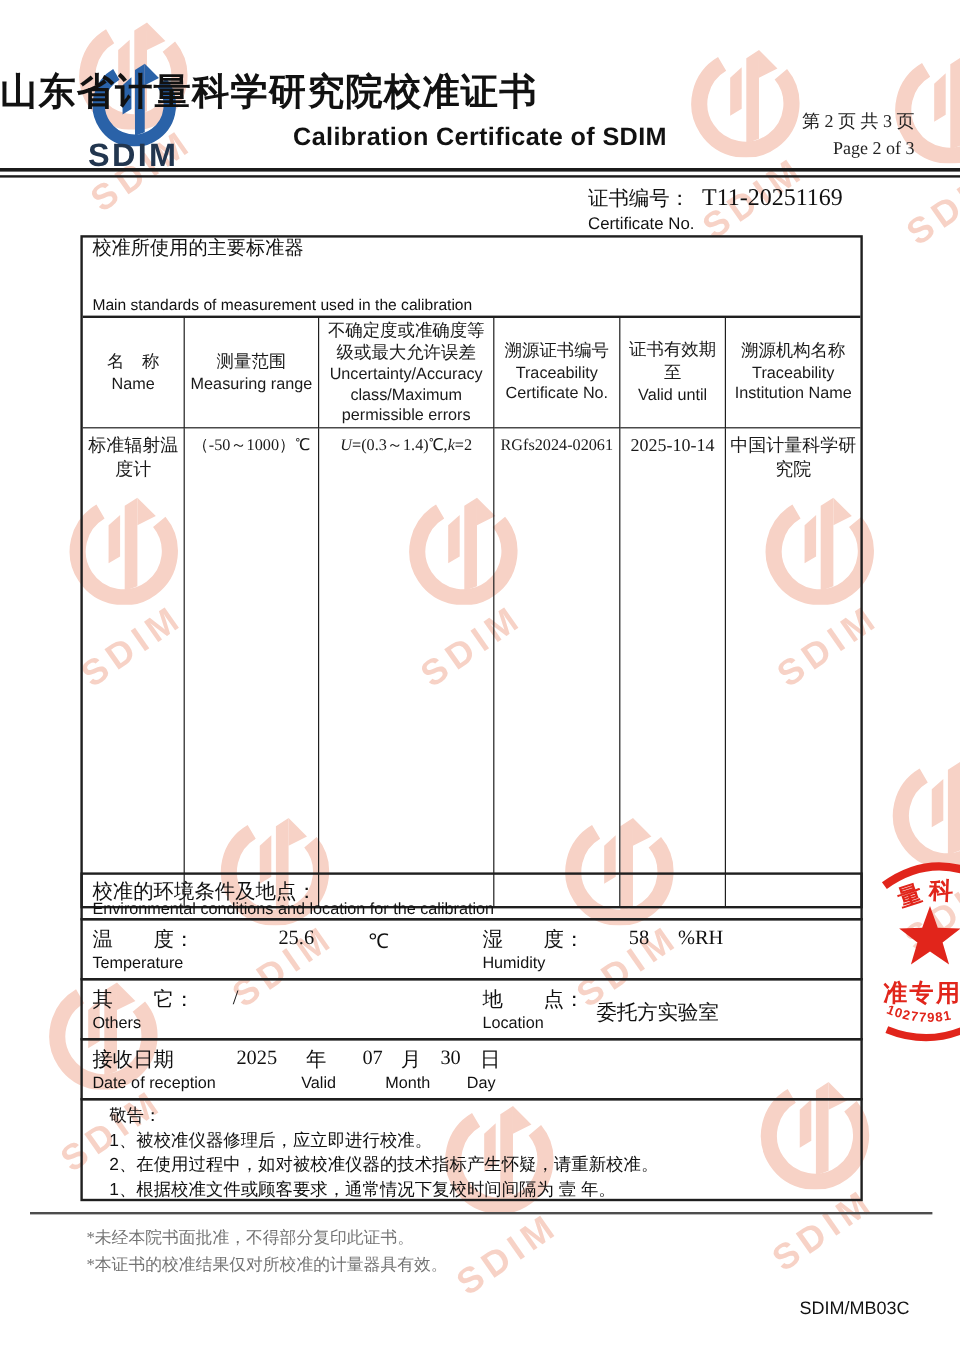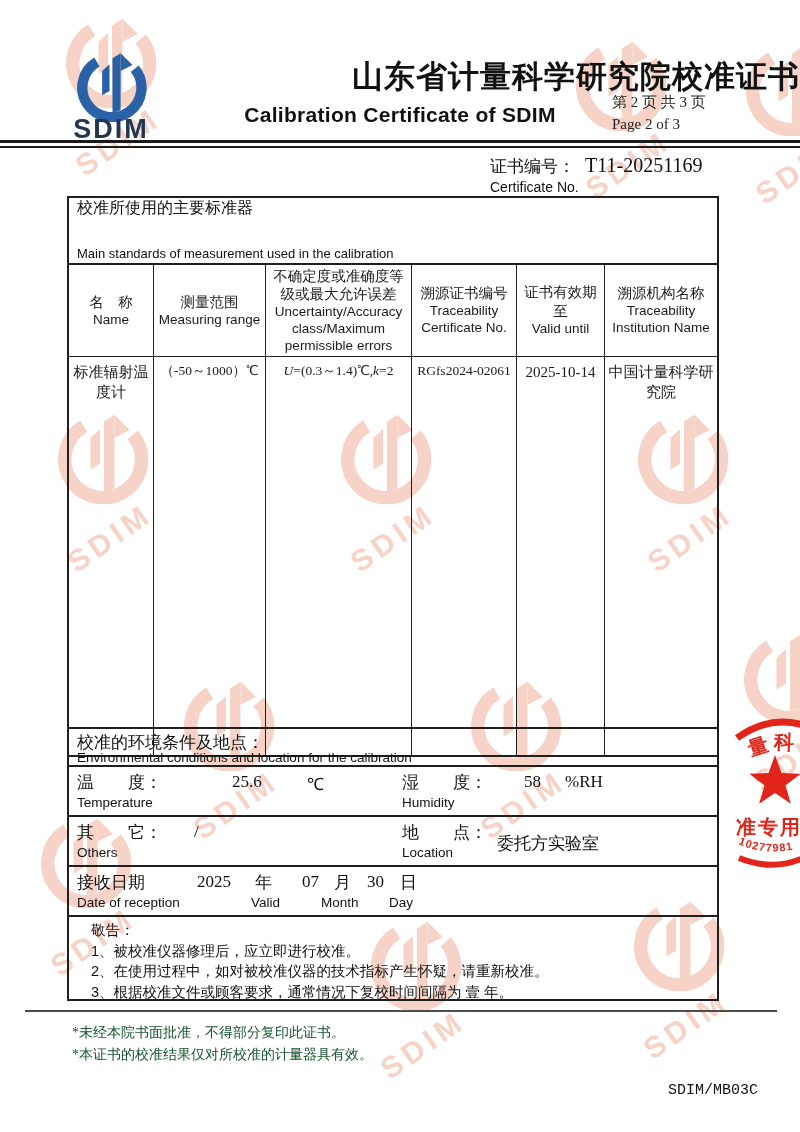--- a/index.html
+++ b/index.html
@@ -9,25 +9,25 @@
     font-family:"Liberation Sans",sans-serif;color:#1a1a1a;
   }
   .page *{box-sizing:border-box;}
   
   .wm-layer{position:absolute;inset:0;z-index:0;}
   .wm{position:absolute;color:#f7d2c6;}
   
   .logo{position:absolute;left:56px;top:48px;width:110px;text-align:center;z-index:1;}
   .logo svg.mark{width:74px;height:74px;color:#2a62a8;display:block;margin:0 auto;}
   .logo-text{display:block;margin-top:-8px;font-weight:800;font-size:27px;letter-spacing:2px;color:#22364f;font-family:"Liberation Sans",sans-serif;}
-  .title-cn{position:absolute;left:0;top:56px;width:800px;text-align:right;
+  .title-cn{position:absolute;left:0;top:56px;width:800px;text-align:left;
     font-family:"Liberation Serif",serif;font-weight:600;font-size:31px;letter-spacing:1px;color:#111;z-index:1;}
   .title-en{position:absolute;left:0;top:103px;width:800px;text-align:center;
     font-weight:bold;font-size:21px;letter-spacing:.3px;color:#111;z-index:1;}
-  .pageinfo{position:absolute;left:612px;top:92px;width:150px;text-align:left;
+  .pageinfo{position:absolute;left:612px;top:92px;width:150px;text-align:right;
     font-family:"Liberation Serif",serif;font-size:15px;line-height:1.45;color:#222;z-index:1;}
   .double-rule{position:absolute;left:0;top:140px;width:800px;height:8px;
     border-top:3px solid #1b1b1b;border-bottom:2px solid #1b1b1b;z-index:1;}
   .certno{position:absolute;left:490px;top:154px;z-index:1;}
   .certno .l1{font-family:"Liberation Serif",serif;font-size:17px;color:#111;}
   .certno .num{font-family:"Liberation Serif",serif;font-size:20px;margin-left:10px;color:#111;}
   .certno .l2{font-size:14px;margin-top:1px;color:#111;}
   
   .std-table{position:absolute;left:67px;top:196px;width:652px;border:2px solid #1f1f1f;z-index:1;}
   .std-head{padding:1px 8px 2px;border-bottom:2px solid #1f1f1f;}
@@ -45,22 +45,22 @@
   .dcell.tight{font-size:13.5px;white-space:nowrap;}
   .it{font-style:italic;}
   
   .box{position:absolute;left:67px;width:652px;border:2px solid #1f1f1f;z-index:1;}
   .box .cnl{position:absolute;font-size:17px;color:#111;white-space:nowrap;}
   .box .enl{position:absolute;font-size:13.5px;color:#111;white-space:nowrap;}
   .box .val{position:absolute;font-family:"Liberation Serif",serif;font-size:17px;color:#111;white-space:nowrap;}
   .notice{padding:3px 22px;font-size:14.5px;line-height:20.5px;color:#111;}
   .sep-line{position:absolute;left:25px;top:1010px;width:752px;border-top:2.5px solid #4d4d4d;z-index:1;}
   .footnotes{position:absolute;left:72px;top:1022px;font-family:"Liberation Serif",serif;
-    font-size:14px;line-height:1.55;color:#14532d;z-index:1;}
-  .doccode{position:absolute;right:42px;top:1082px;font-family:Liberation Mono, monospace;
+    font-size:14px;line-height:1.55;color:#737373;z-index:1;}
+  .doccode{position:absolute;right:42px;top:1082px;font-family:Liberation Sans, sans-serif;
     font-size:15px;color:#111;z-index:1;}
   
   .stamp{position:absolute;left:735px;top:712px;width:70px;height:160px;z-index:2;overflow:visible;}
   .stamp text{fill:#e1251b;font-family:"Liberation Sans",sans-serif;font-weight:bold;}
 </style>
 </head>
 <body>
 
 <div class="page">
 
@@ -223,21 +223,21 @@
     <span class="enl" style="left:8px;top:28px">Date of reception</span>
     <span class="enl" style="left:182px;top:28px">Valid</span>
     <span class="enl" style="left:252px;top:28px">Month</span>
     <span class="enl" style="left:320px;top:28px">Day</span>
   </div>
 
   <div class="box notice" style="top:915px;height:86px">
     <div>敬告：</div>
     <div>1、被校准仪器修理后，应立即进行校准。</div>
     <div>2、在使用过程中，如对被校准仪器的技术指标产生怀疑，请重新校准。</div>
-    <div>3、根据校准文件或顾客要求，通常情况下复校时间间隔为 壹 年。</div>
+    <div>1、根据校准文件或顾客要求，通常情况下复校时间间隔为 壹 年。</div>
   </div>
 
   <div class="sep-line"></div>
 
   <div class="footnotes">
     <div>*未经本院书面批准，不得部分复印此证书。</div>
     <div>*本证书的校准结果仅对所校准的计量器具有效。</div>
   </div>
 
   <div class="doccode">SDIM/MB03C</div>

